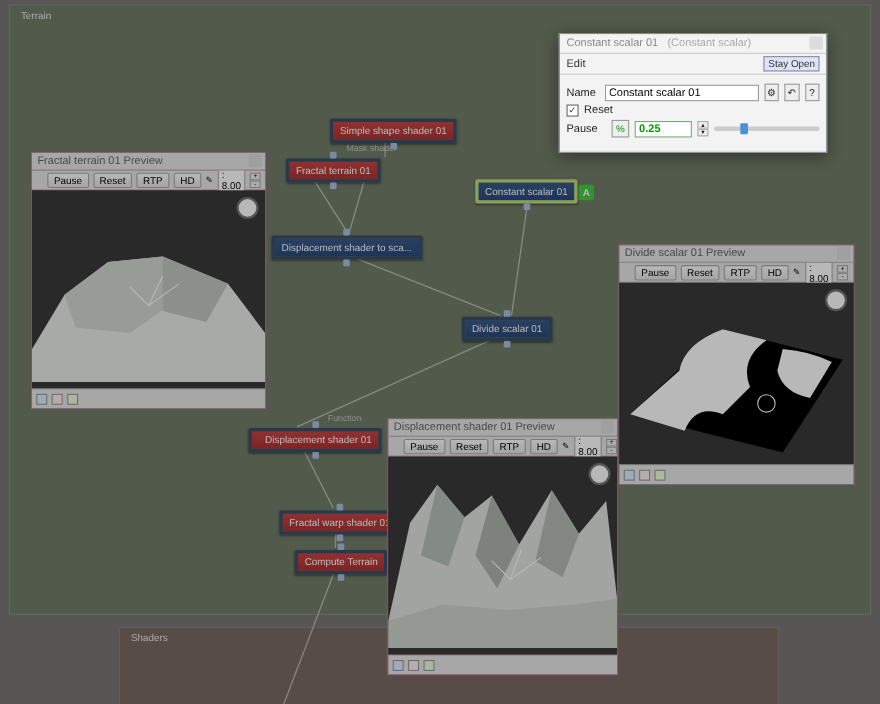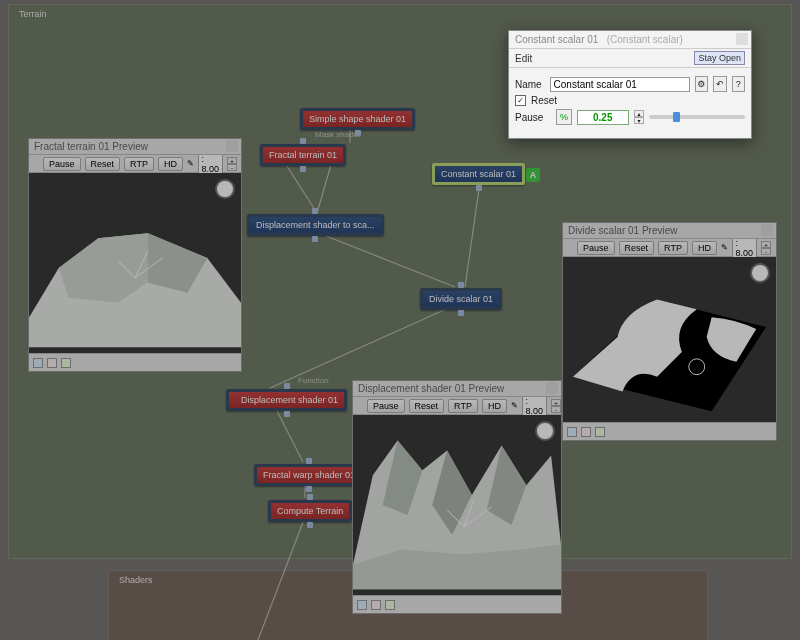--- a/index.html
+++ b/index.html
@@ -45,21 +45,21 @@
   .insp-title { font-size:10px; color:#888; padding:3px 6px; border-bottom:1px solid #ccc; position:relative; }
   .insp-title .x { position:absolute; right:3px; top:2px; width:12px; height:12px; background:#ddd; }
   .insp-menu { font-size:10px; padding:2px 6px; border-bottom:1px solid #ccc; color:#333; display:flex; justify-content:space-between; align-items:center; }
   .stayopen { border:1px solid #88a; background:#dde4f5; font-size:9px; padding:1px 3px; }
   .insp-body { padding:5px 6px 10px; font-size:10px; color:#222; }
   .row { display:flex; align-items:center; gap:5px; margin:3px 0; }
   .row label { width:36px; font-size:10px; }
   .txt { flex:1; border:1px solid #999; padding:1px 3px; font-size:10px; background:#fff; }
   .iconbtn { width:16px; height:16px; border:1px solid #999; background:#eee; font-size:9px; line-height:14px; text-align:center; }
   .chk { width:11px; height:11px; border:1px solid #666; background:#fff; display:inline-flex; align-items:center; justify-content:center; font-size:8px; }
-  .num { width:52px; border:1px solid #7a7; color:#090; font-weight:bold; font-size:10px; padding:1px 15px; background:#fff; }
+  .num { width:52px; border:1px solid #7a7; color:#090; font-weight:bold; font-size:10px; padding:1px 3px; background:#fff; }
   .slider { flex:1; height:4px; background:#ccc; position:relative; border-radius:2px; }
   .thumb { position:absolute; top:-3px; width:7px; height:10px; background:#4a90d9; border-radius:1px; }
 </style>
 </head>
 <body>
 
 <div class="group-box group-terrain">
   <span class="group-label">Terrain</span>
 </div>
 <div class="group-box group-shaders">

